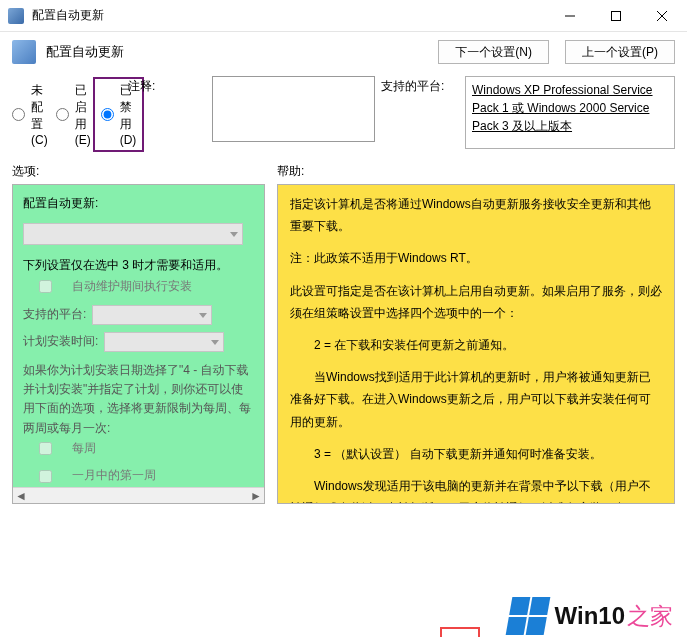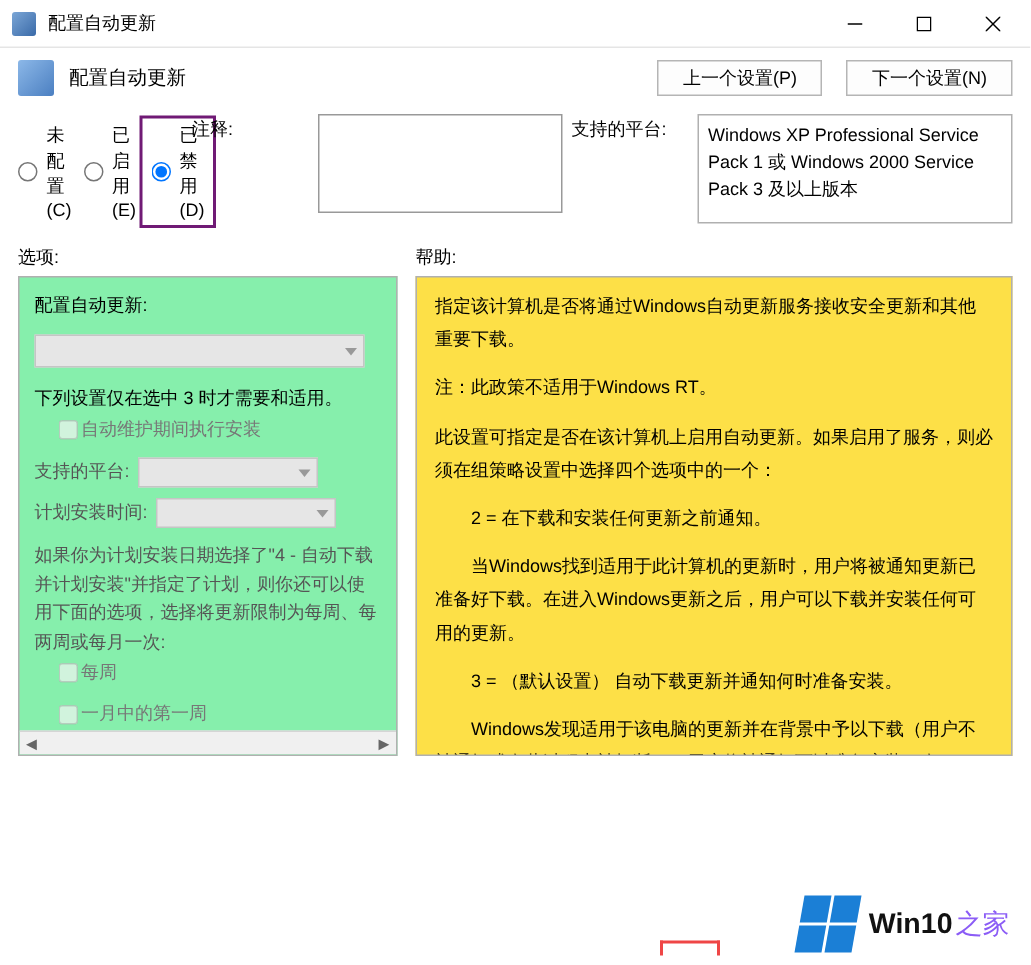--- a/index.html
+++ b/index.html
@@ -85,20 +85,21 @@
   font-family: inherit; font-size: 12px;
   padding: 3px;
 }
 .platform-box {
   flex: 1;
   border: 1px solid #b0b0b0;
   background: #fff;
   padding: 4px 6px;
   line-height: 1.5;
   min-height: 36px;
+  text-decoration: underline;
 }
 .panels-header {
   display: flex;
   padding: 8px 12px 4px 12px;
 }
 .panels-header .ph-left { width: 265px; }
 .panels-header .ph-right { flex: 1; }
 .panels {
   display: flex;
   padding: 0 12px;
@@ -126,21 +127,21 @@
   margin-bottom: 10px;
   position: relative;
 }
 .select-disabled::after {
   content: "";
   position: absolute; right: 4px; top: 8px;
   border-left: 4px solid transparent;
   border-right: 4px solid transparent;
   border-top: 5px solid #999;
 }
-.cb-line { display:flex; align-items:center; gap:2px; color:#777; margin-bottom:6px;padding-left:16px; }
+.cb-line { display:flex; align-items:center; gap:20px; color:#777; margin-bottom:6px;padding-left:16px; }
 .cb-line input { accent-color:#999; }
 .sched-row { display:flex; align-items:center; gap:6px; margin-bottom:6px; color:#555; }
 .sched-row .mini-select {
   width: 120px; height: 20px;
   background: #e6e6e6; border: 1px solid #c5c5c5;
   position: relative;
 }
 .sched-row .mini-select::after {
   content:""; position:absolute; right:4px; top:7px;
   border-left:4px solid transparent; border-right:4px solid transparent;
@@ -177,22 +178,22 @@
   padding: 4px 8px;
 }
 .watermark .winlogo {
   display: grid;
   grid-template-columns: 18px 18px;
   grid-template-rows: 18px 18px;
   gap: 2px;
   transform: skewX(-10deg);
 }
 .watermark .winlogo div { background:#1b7fd6; }
-.watermark .wm-text { font-size: 19px; font-weight:700; color:#111; }
-.watermark .wm-suffix { font-size: 18px; color:#8b5cf6; font-weight:400; margin-left:2px;}
+.watermark .wm-text { font-size: 24px; font-weight:700; color:#111; }
+.watermark .wm-suffix { font-size: 23px; color:#ec4899; font-weight:400; margin-left:2px;}
 .ok-btn-top {
   position:absolute;
   bottom: 6px; left: 440px;
   width: 40px; height: 10px;
   border-top: 2px solid #ef4646;
   border-left: 2px solid #ef4646;
   border-right: 2px solid #ef4646;
 }
 </style>
 </head>
@@ -217,22 +218,22 @@
           <line x1="0" y1="0" x2="10" y2="10" stroke="#000" stroke-width="1"></line>
           <line x1="10" y1="0" x2="0" y2="10" stroke="#000" stroke-width="1"></line>
         </svg>
     </div>
   </div>
 </div>
 
 <div class="header-row">
   <div class="page-icon"></div>
   <div class="page-title">配置自动更新</div>
+  <button class="nav-btn">下一个设置(N)</button>
   <button class="nav-btn">上一个设置(P)</button>
-  <button class="nav-btn">下一个设置(N)</button>
 </div>
 
 <div class="config-row">
   <div class="left-col">
     <label class="radio-line">
       <input type="radio" name="state" style="">
       <span>未配置(C)</span>
     </label>
     <label class="radio-line">
       <input type="radio" name="state" style="">

